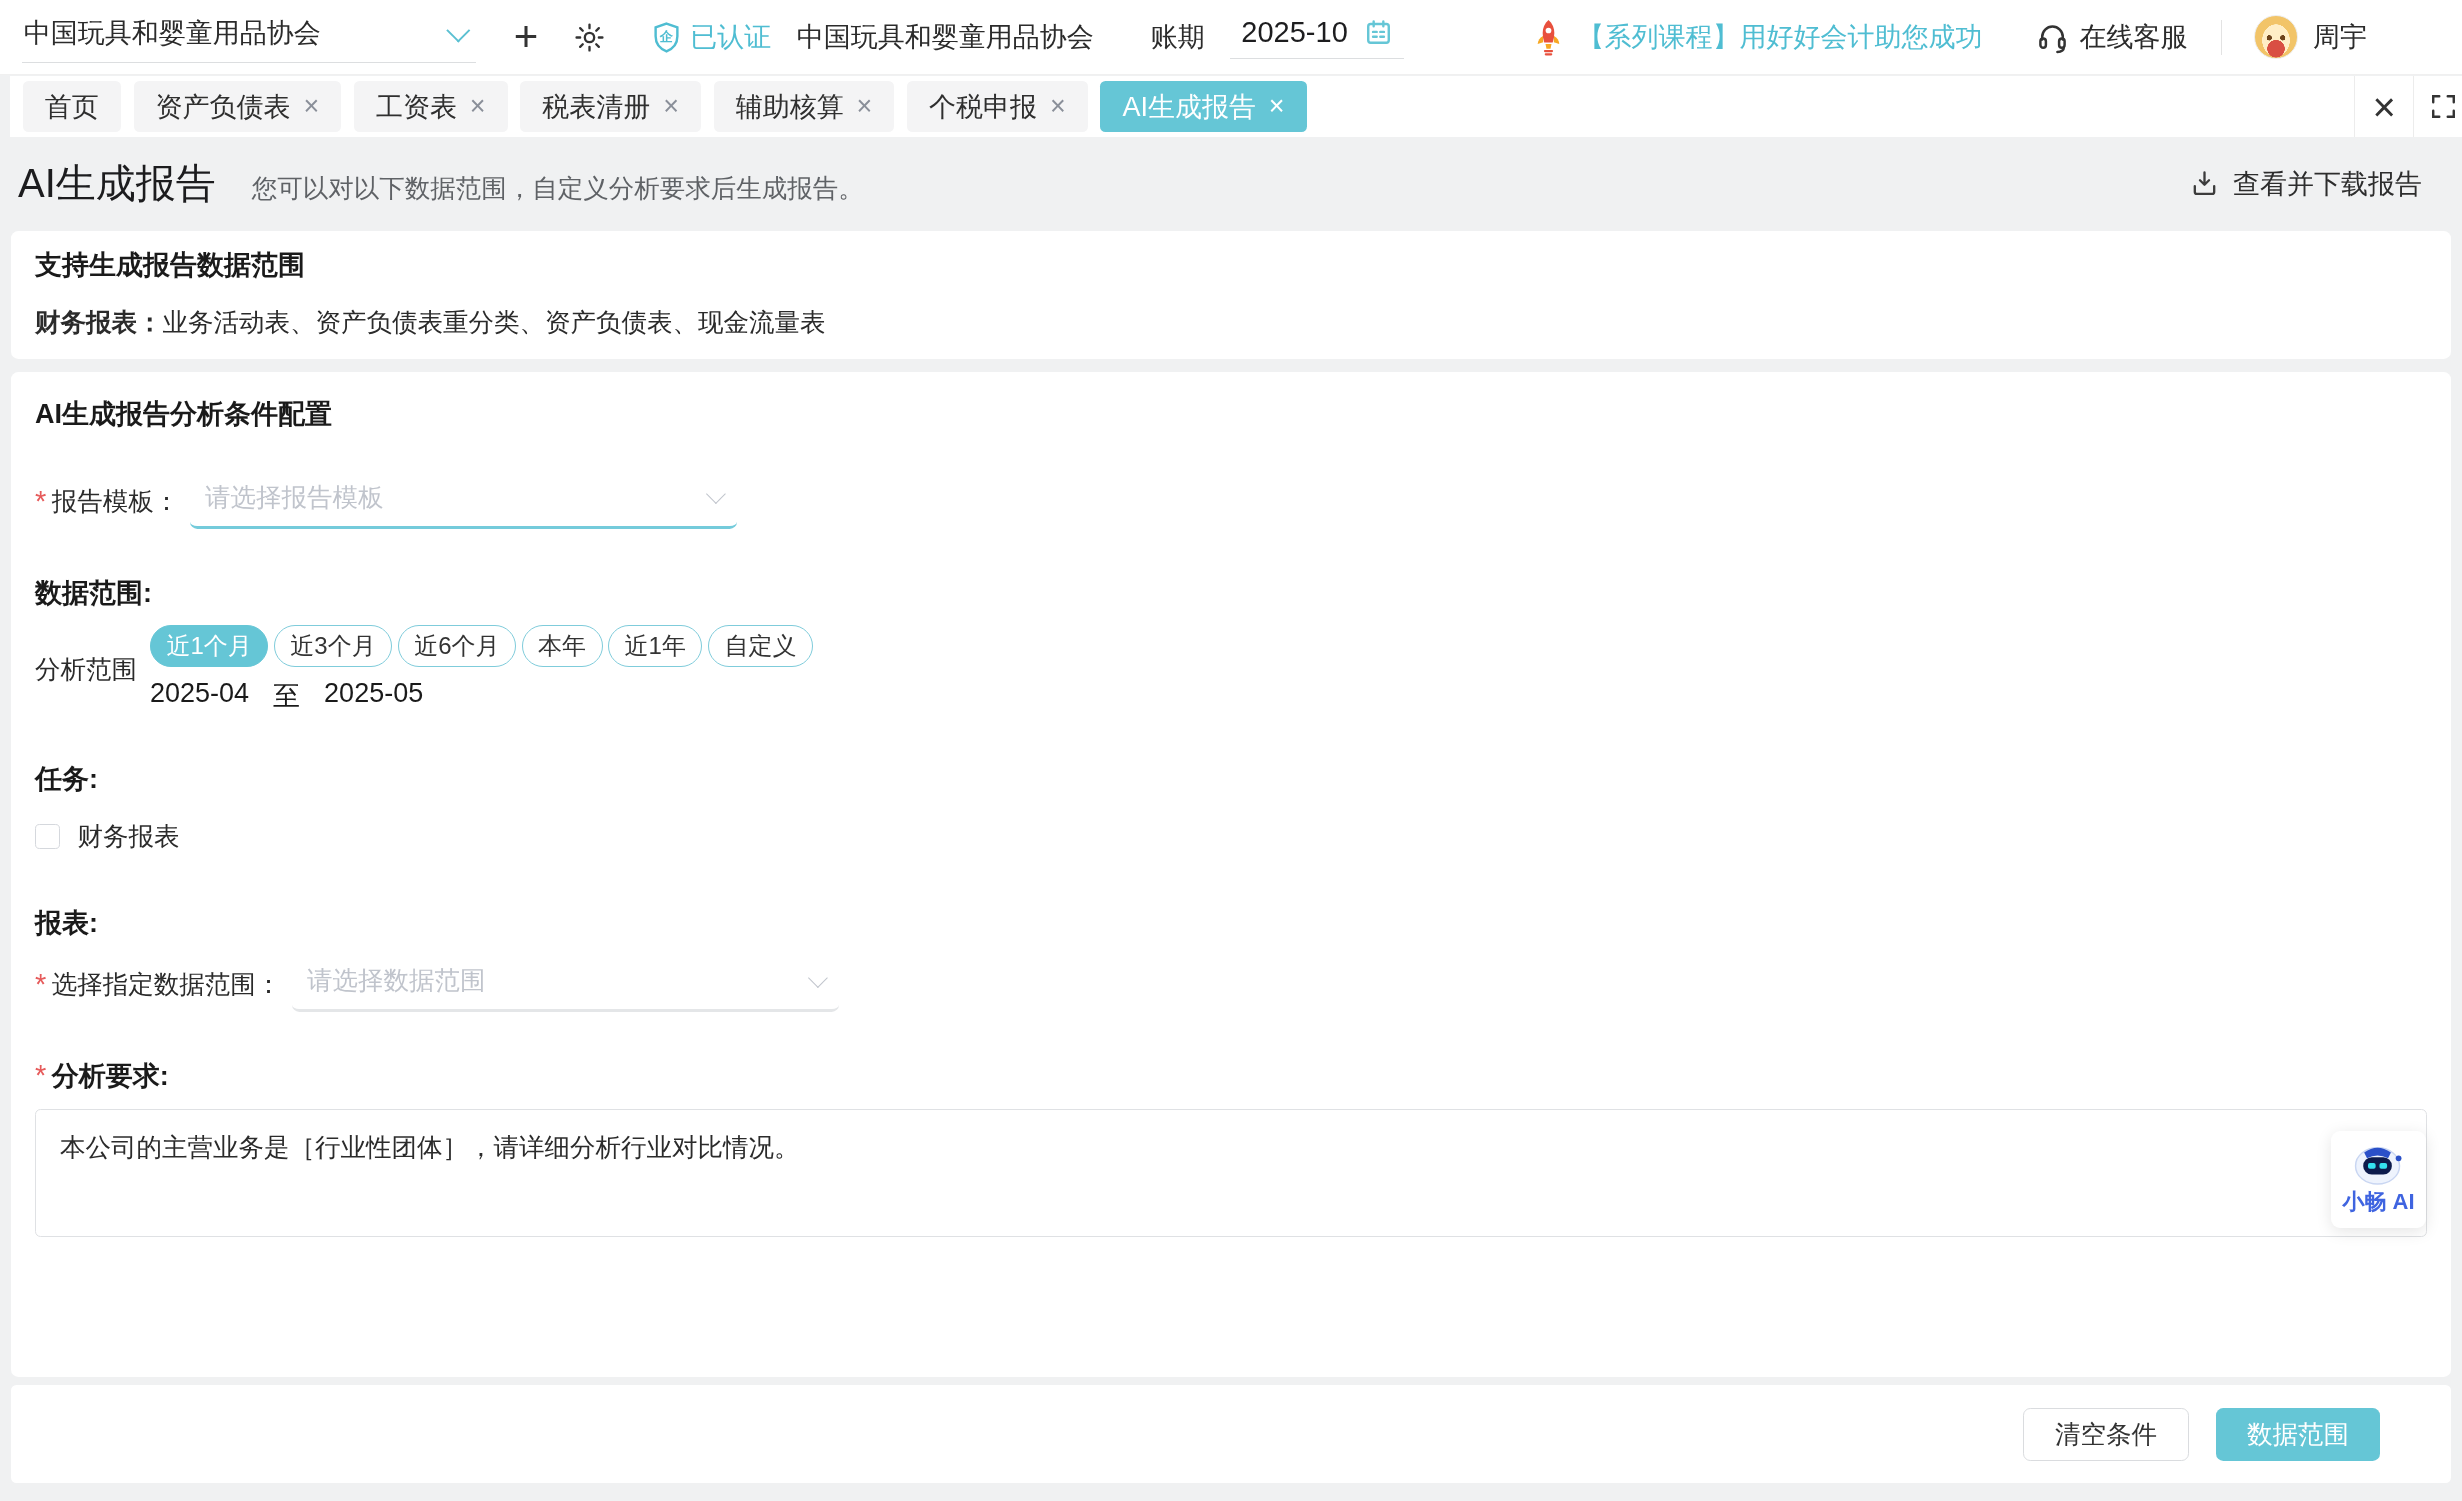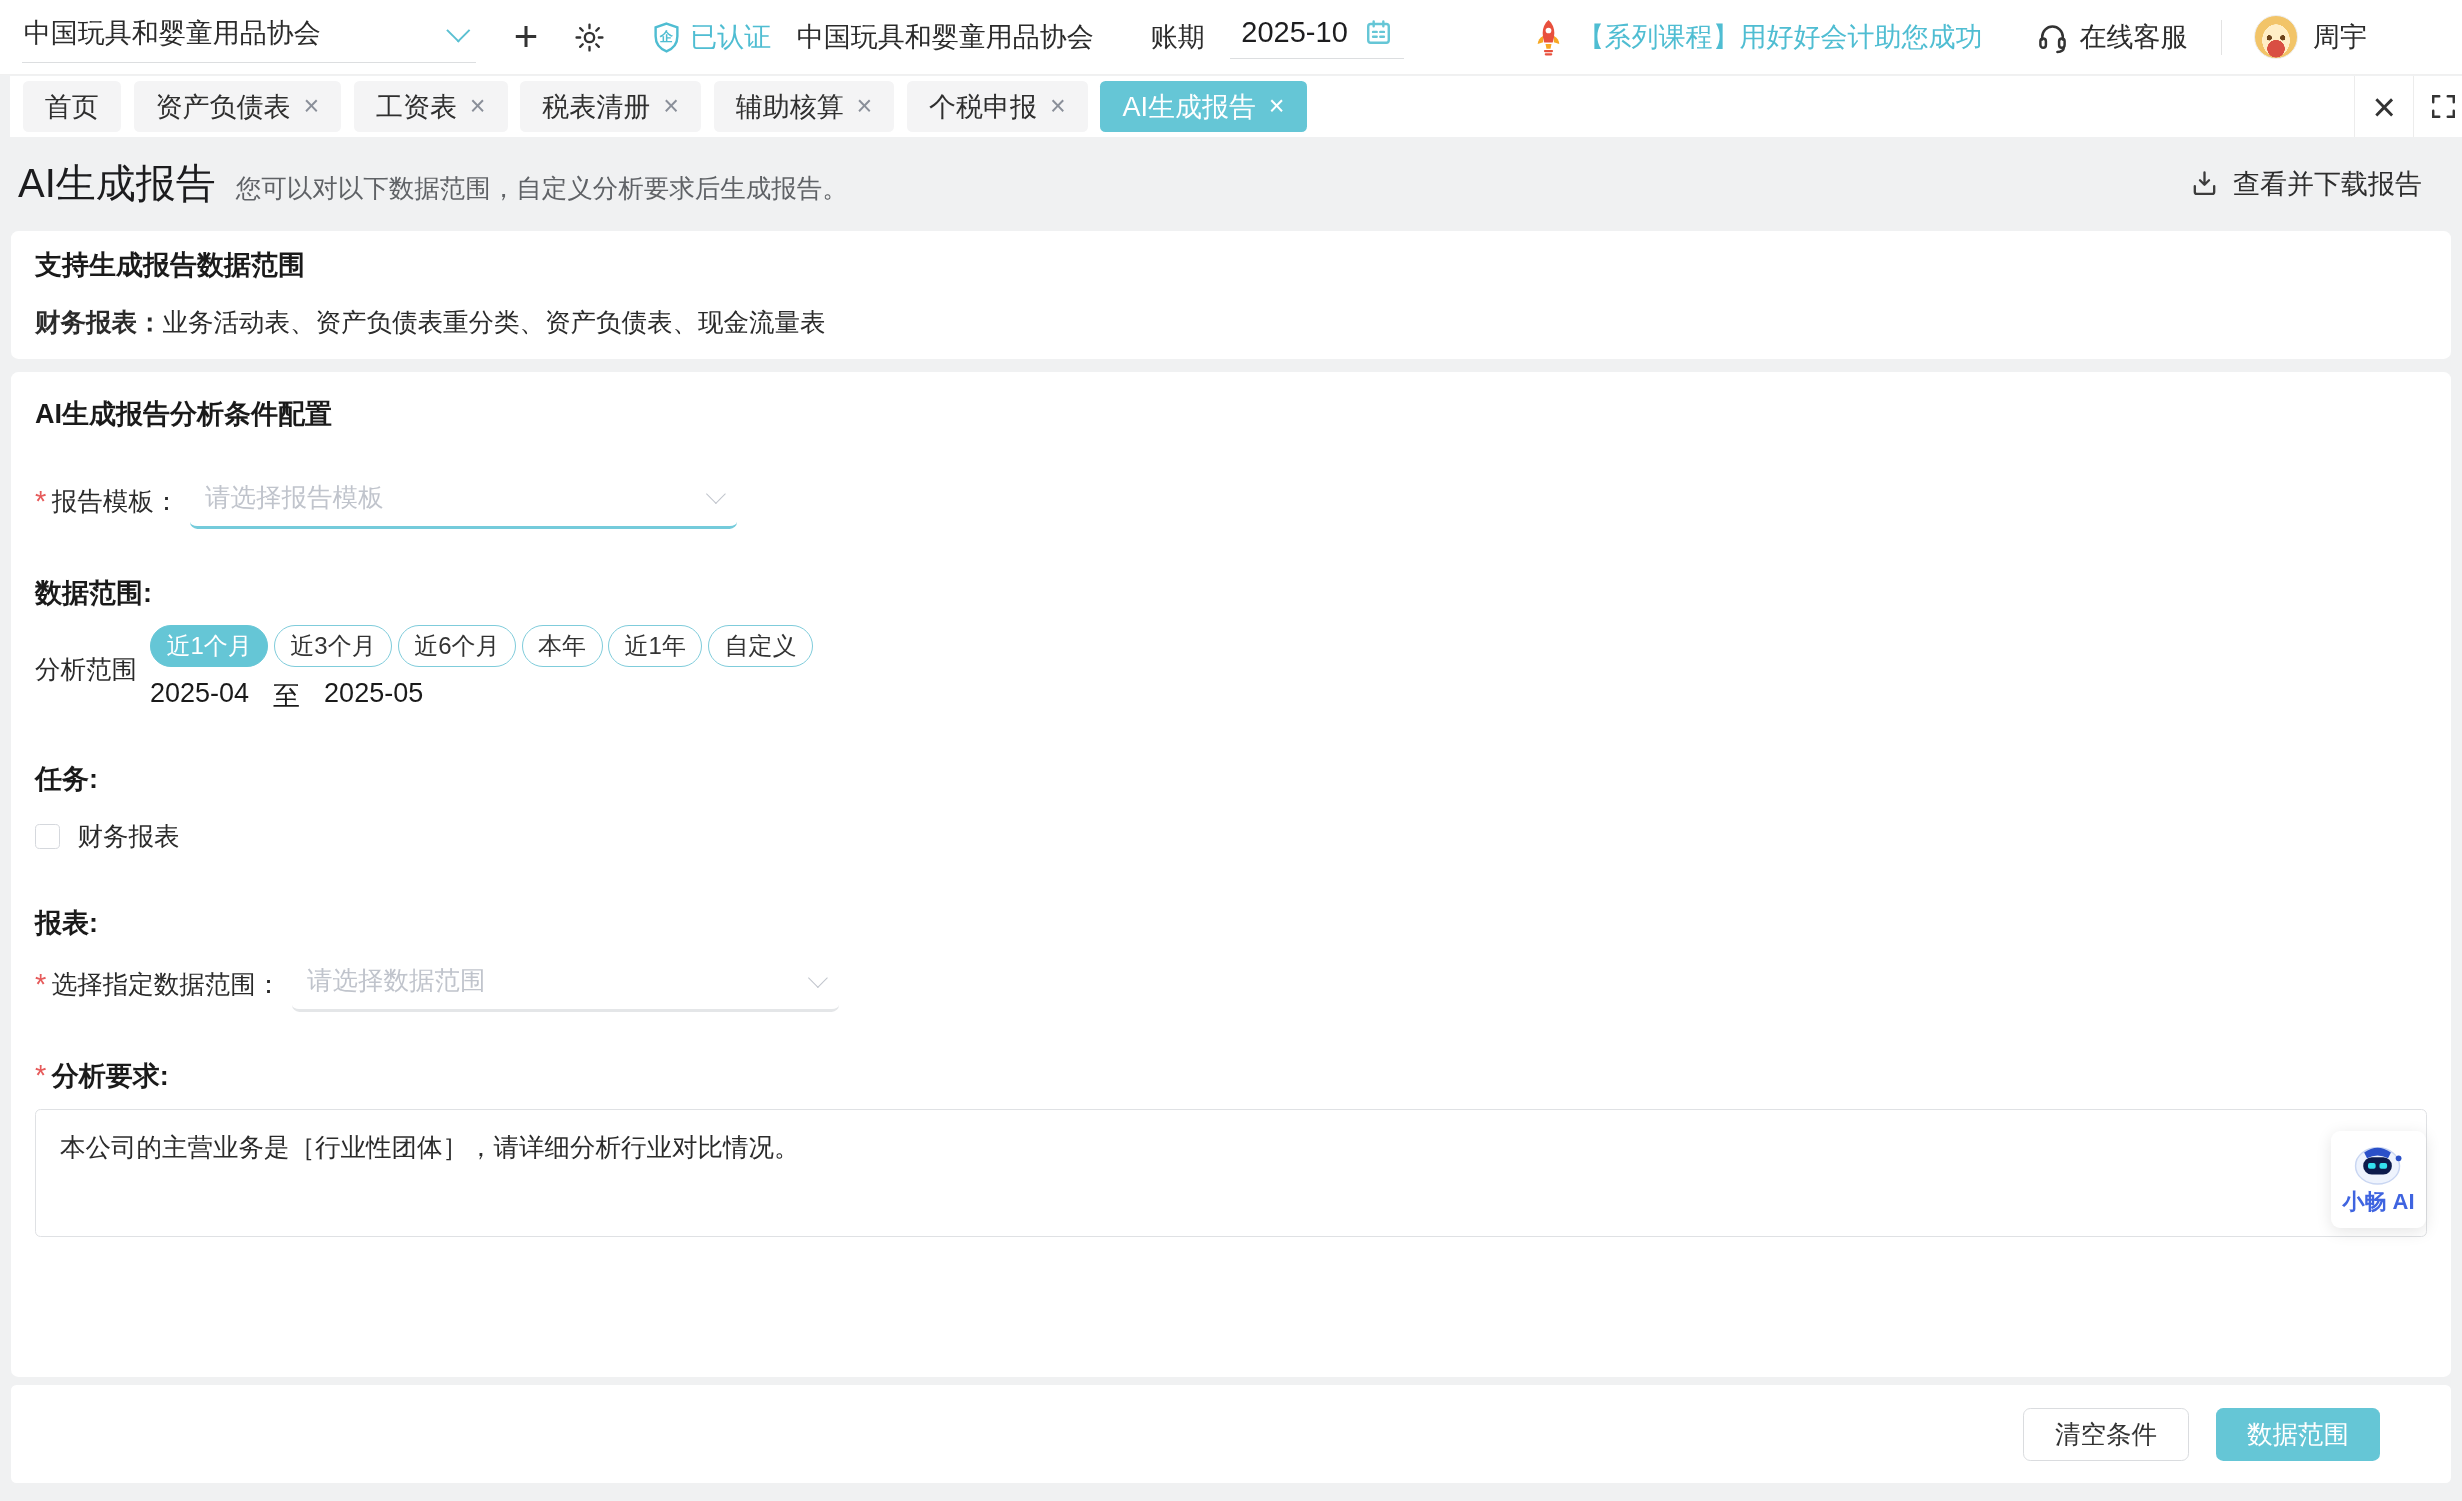--- a/index.html
+++ b/index.html
@@ -47,21 +47,21 @@
   .tab.active .tab-close{color:#fff;}
   .tabbar-controls{margin-left:auto;display:flex;align-items:center;align-self:stretch;}
   .tb-vsep{width:0.9px;align-self:stretch;background:#ececec;}
   .tb-btn{width:58px;align-self:stretch;display:flex;align-items:center;justify-content:center;cursor:pointer;}
   .tb-close-glyph{font-size:40px;font-weight:300;color:#333;line-height:1;}
 
   
   .page-head{position:absolute;top:139px;left:0;width:2462px;height:89px;display:flex;align-items:center;
           padding:0 40px 0 18px;box-sizing:border-box;}
   .page-title{font-size:40px;font-weight:500;color:#1c1c1e;margin:0;}
-  .page-subtitle{margin-left:20px;margin-top:9px;font-size:25.5px;color:#5f6266;}
+  .page-subtitle{margin-left:36px;margin-top:9px;font-size:25.5px;color:#5f6266;}
   .dl-link{margin-left:auto;display:flex;align-items:center;gap:12.8px;font-size:27px;color:#2d2d2d;cursor:pointer;}
 
   
   .card{position:absolute;left:11px;width:2440px;background:#fff;border-radius:7.3px;box-sizing:border-box;}
   .card1{top:231px;height:128px;padding:16px 24px;}
   .card-title{font-size:27px;font-weight:bold;color:#1a1a1a;margin:0;}
   .scope-row{margin-top:22px;font-size:25.5px;color:#2b2b2b;}
   .scope-row b{font-weight:bold;}
 
   .card2{top:372px;height:1005px;padding:24px;}

